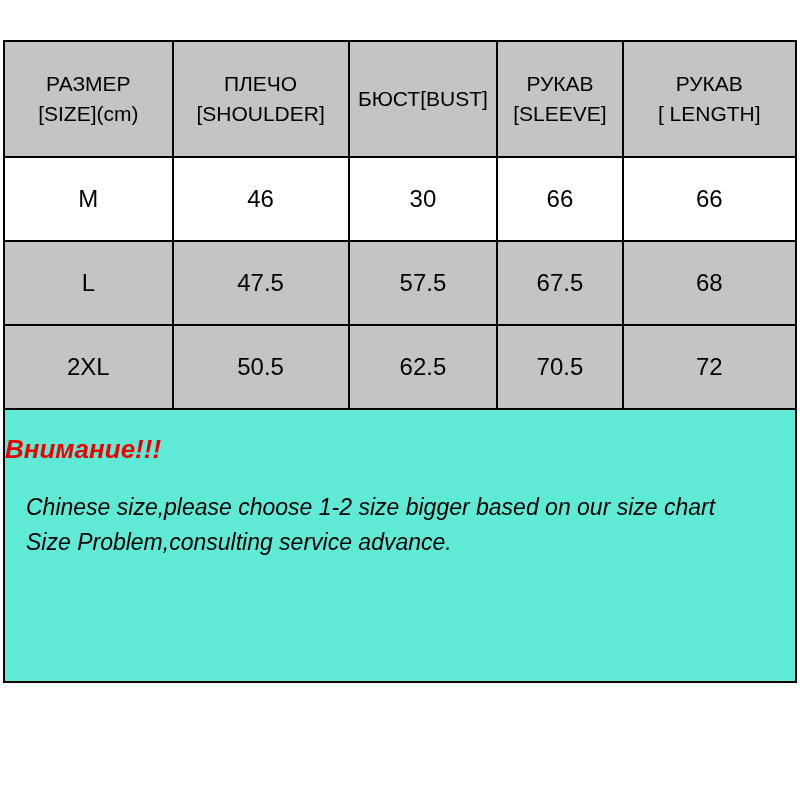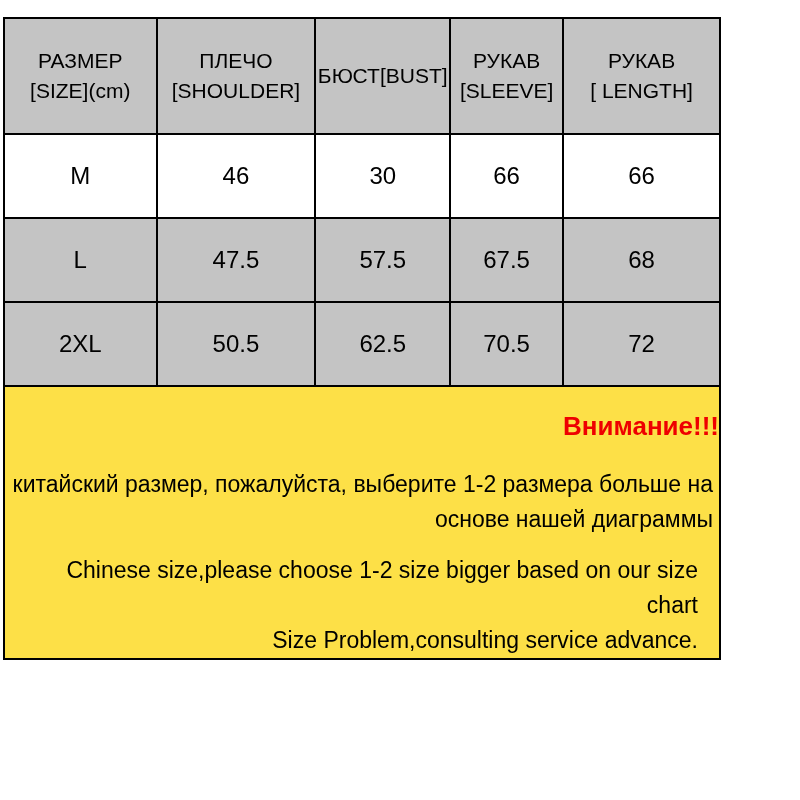--- a/index.html
+++ b/index.html
@@ -8,22 +8,22 @@
     background: #ffffff;
     width: 800px;
     height: 800px;
     font-family: "Liberation Sans", "DejaVu Sans", sans-serif;
     color: #000000;
     -webkit-font-smoothing: antialiased;
   }
   .sheet {
     position: absolute;
     left: 3px;
-    top: 17px;
-    width: 718px;
+    top: 40px;
+    width: 794px;
   }
   table.size-table {
     width: 100%;
     border-collapse: collapse;
     table-layout: fixed;
   }
   table.size-table th,
   table.size-table td {
     border: 2px solid #000000;
     text-align: center;
@@ -49,23 +49,24 @@
   tr.data-row td {
     font-size: 24px;
   }
   .hdr-line {
     display: block;
   }
   .notice-box {
     border: 2px solid #000000;
     margin-top: -2px;
     height: 271px;
-    background: #fde047;
-    text-align: right;
+    background: #5eead4;
+    text-align: left;
     overflow: hidden;
+    font-style: italic;
   }
   .notice-title {
     margin-top: 24px;
     font-size: 26px;
     font-weight: bold;
     color: #ee0000;
     line-height: 30px;
   }
   .notice-ru {
     margin-top: 26px;
@@ -139,21 +140,20 @@
         <td>62.5</td>
         <td>70.5</td>
         <td>72</td>
       </tr>
     </tbody>
   </table>
 
   <div class="notice-box">
     <div class="notice-title">Внимание!!!</div>
     <div class="notice-ru">
-      <div>китайский размер, пожалуйста, выберите 1-2 размера больше на основе нашей диаграммы</div>
     </div>
     <div class="notice-en">
       <div>Chinese size,please choose 1-2 size bigger based on our size chart</div>
       <div>Size Problem,consulting service advance.</div>
     </div>
   </div>
 
 </div>
 
 </body></html>

